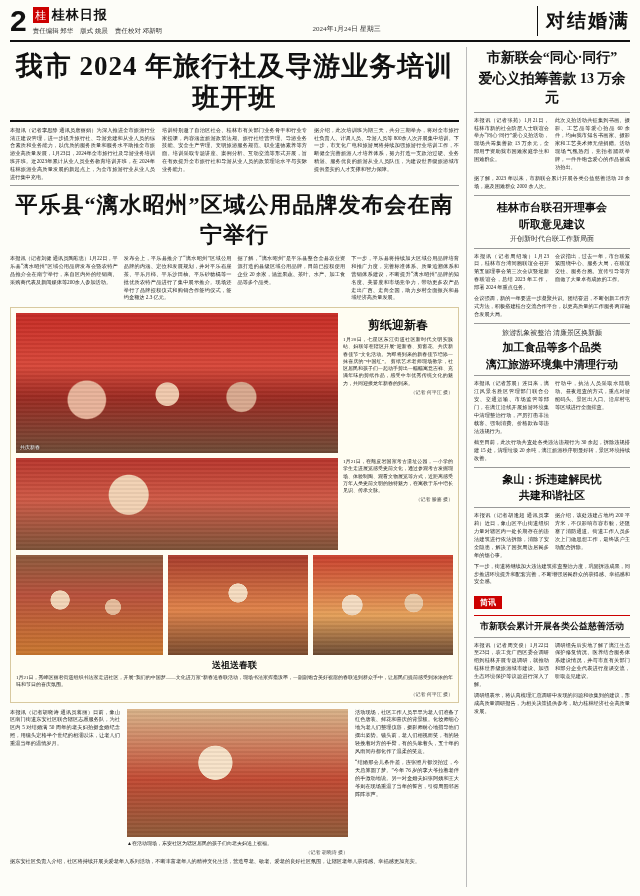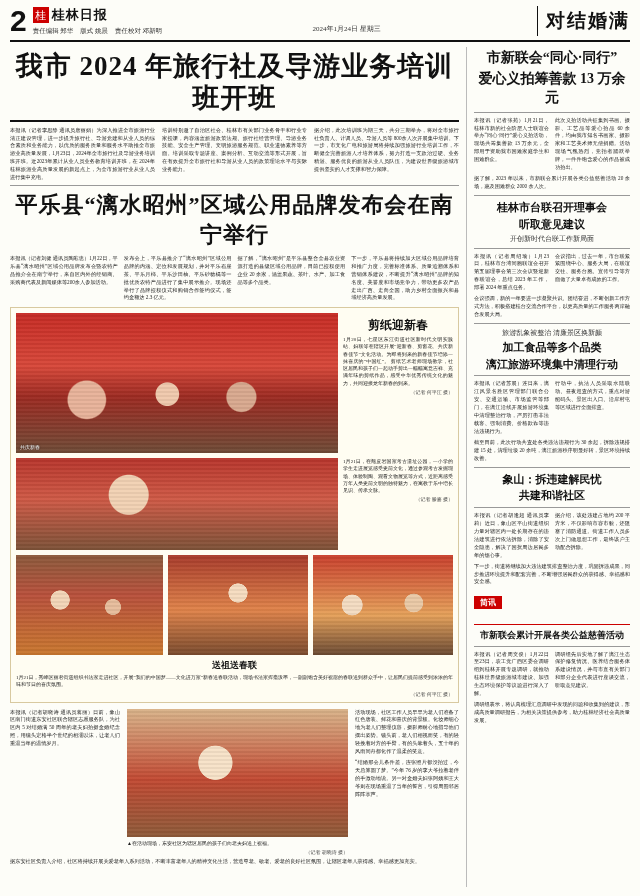--- a/index.html
+++ b/index.html
@@ -51,21 +51,21 @@
   .cap-sign{font-size:5px;text-align:right;color:#444;margin-top:2px;}
 
   
   .r-head-lg{font-size:14px;font-weight:bold;text-align:center;line-height:1.35;margin:2px 0;}
   .r-head-md{font-size:11px;font-weight:bold;text-align:center;line-height:1.35;margin:2px 0;}
   .r-head-sm{font-size:9px;font-weight:bold;text-align:center;line-height:1.35;margin:2px 0;}
   .r-sub{font-size:7px;text-align:center;color:#333;margin:2px 0;}
   .r-txt{font-size:5.2px;line-height:1.52;text-align:justify;color:#222;}
   .r-cols2{display:flex;gap:6px;}
   .badge{display:inline-block;background:#c00;color:#fff;font-size:8px;padding:1px 6px;font-weight:bold;font-family:"Liberation Sans",sans-serif;}
-  .badge-row{border-bottom:1px solid #c00;padding-bottom:15px;margin:5px 0 4px;}
+  .badge-row{border-bottom:1px solid #c00;padding-bottom:6px;margin:5px 0 4px;}
 
   
   .ph-a{background:
       radial-gradient(circle at 22% 62%, #e8b39a 0 7%, transparent 7.5%),
       radial-gradient(circle at 47% 58%, #f0c9ad 0 6%, transparent 6.5%),
       radial-gradient(circle at 70% 60%, #d9a98f 0 6%, transparent 6.5%),
       linear-gradient(180deg,#c62b24 0%, #d8483a 38%, #9d2b22 60%, #6f4b37 100%);}
   .ph-b{background:
       radial-gradient(circle at 35% 40%, #f2d2b4 0 9%, transparent 9.5%),
       linear-gradient(180deg,#b8352c 0%, #cf5a46 45%, #7d5238 100%);}

